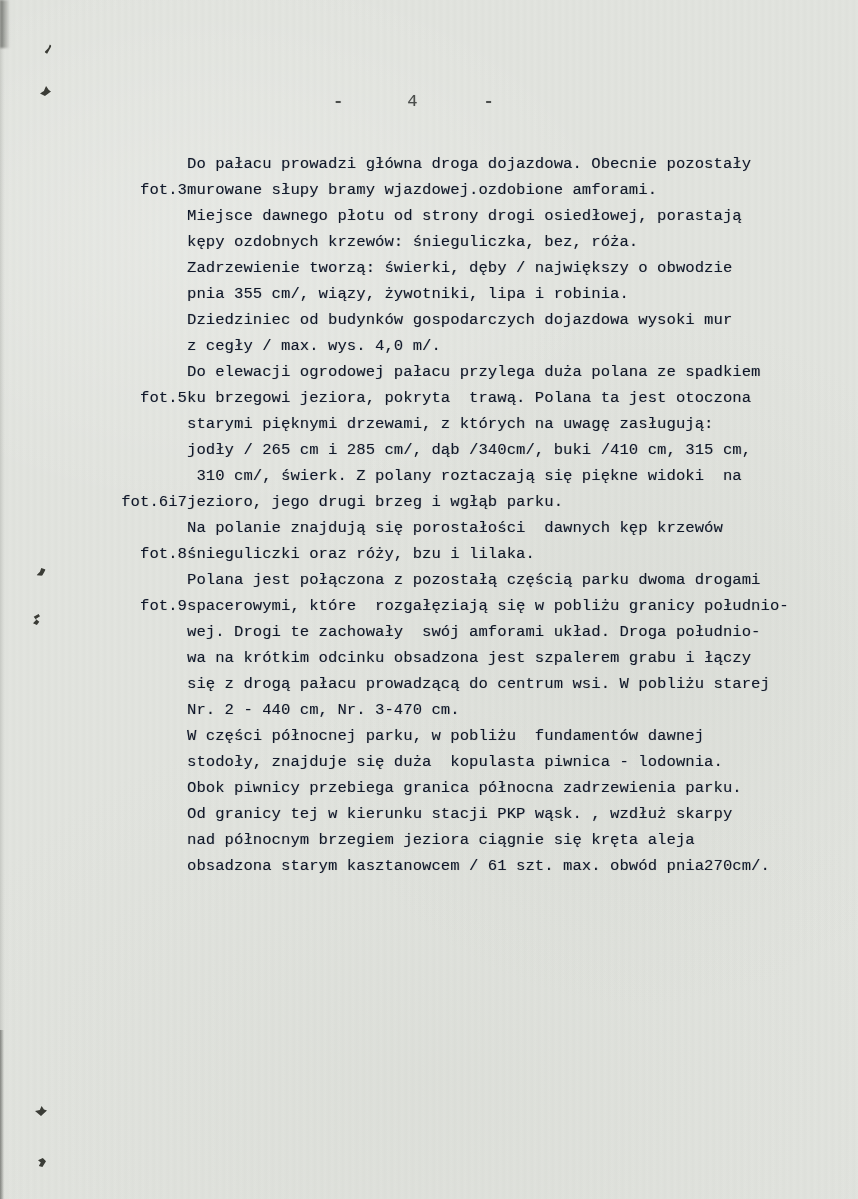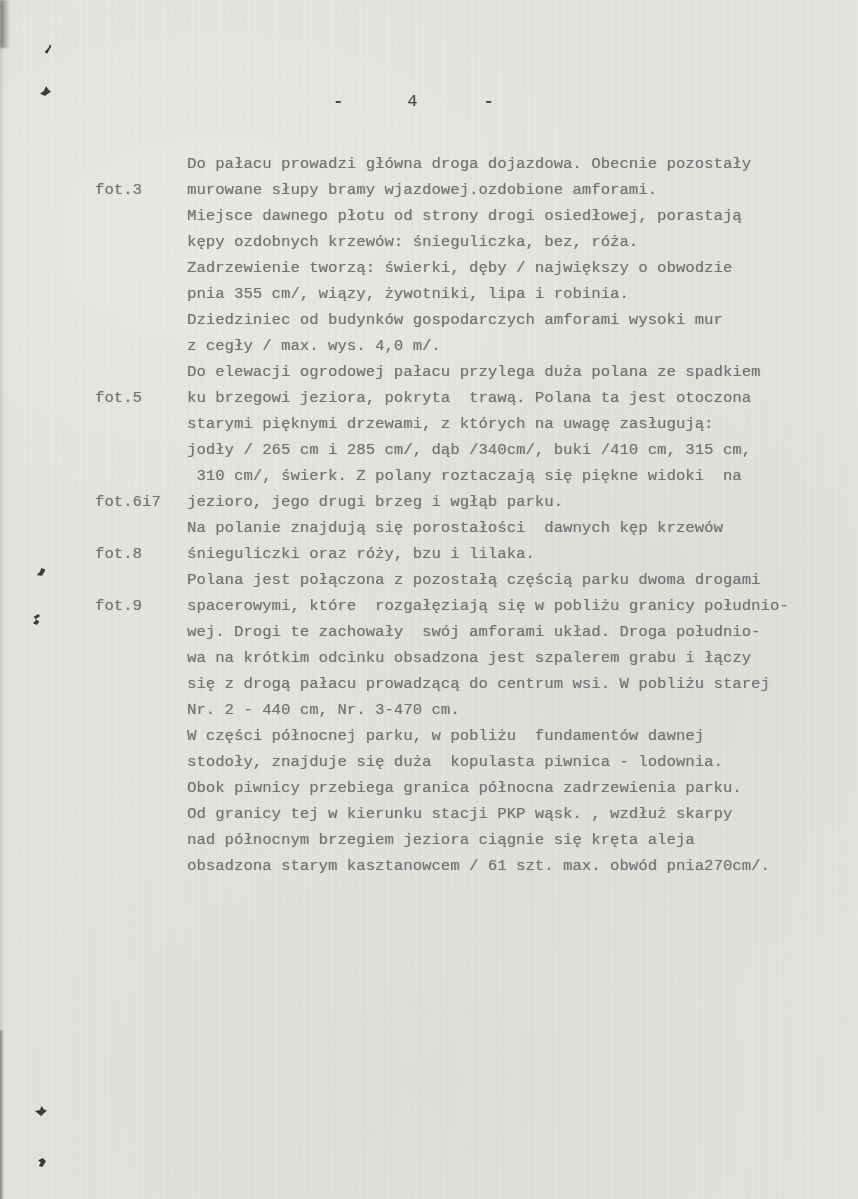--- a/index.html
+++ b/index.html
@@ -65,28 +65,29 @@
     position: absolute;
     left: 95px;
     top: 151px;
     width: 730px;
   }
   .line {
     display: flex;
     height: 26px;
     line-height: 26px;
     font-size: 15.5px;
-    color: #737373;
+    color: #0f172a;
     text-shadow: 0.4px 0.4px 0.8px rgba(70,74,72,0.40);
     letter-spacing: 0.1px;
   }
   .label {
     flex: 0 0 92px;
     width: 92px;
     white-space: pre;
+    text-align: right;
   }
   .text {
     white-space: pre;
   }
   
   .speck {
     position: absolute;
     background: #23241f;
     opacity: 0.88;
   }
@@ -137,21 +138,21 @@
     <span class="text">Zadrzewienie tworzą: świerki, dęby / największy o obwodzie</span>
   </div>
 
   <div class="line">
     <span class="label"></span>
     <span class="text">pnia 355 cm/, wiązy, żywotniki, lipa i robinia.</span>
   </div>
 
   <div class="line">
     <span class="label"></span>
-    <span class="text">Dziedziniec od budynków gospodarczych amforami wysoki mur</span>
+    <span class="text">Dziedziniec od budynków gospodarczych dojazdowa wysoki mur</span>
   </div>
 
   <div class="line">
     <span class="label"></span>
     <span class="text">z cegły / max. wys. 4,0 m/.</span>
   </div>
 
   <div class="line">
     <span class="label"></span>
     <span class="text">Do elewacji ogrodowej pałacu przylega duża polana ze spadkiem</span>

